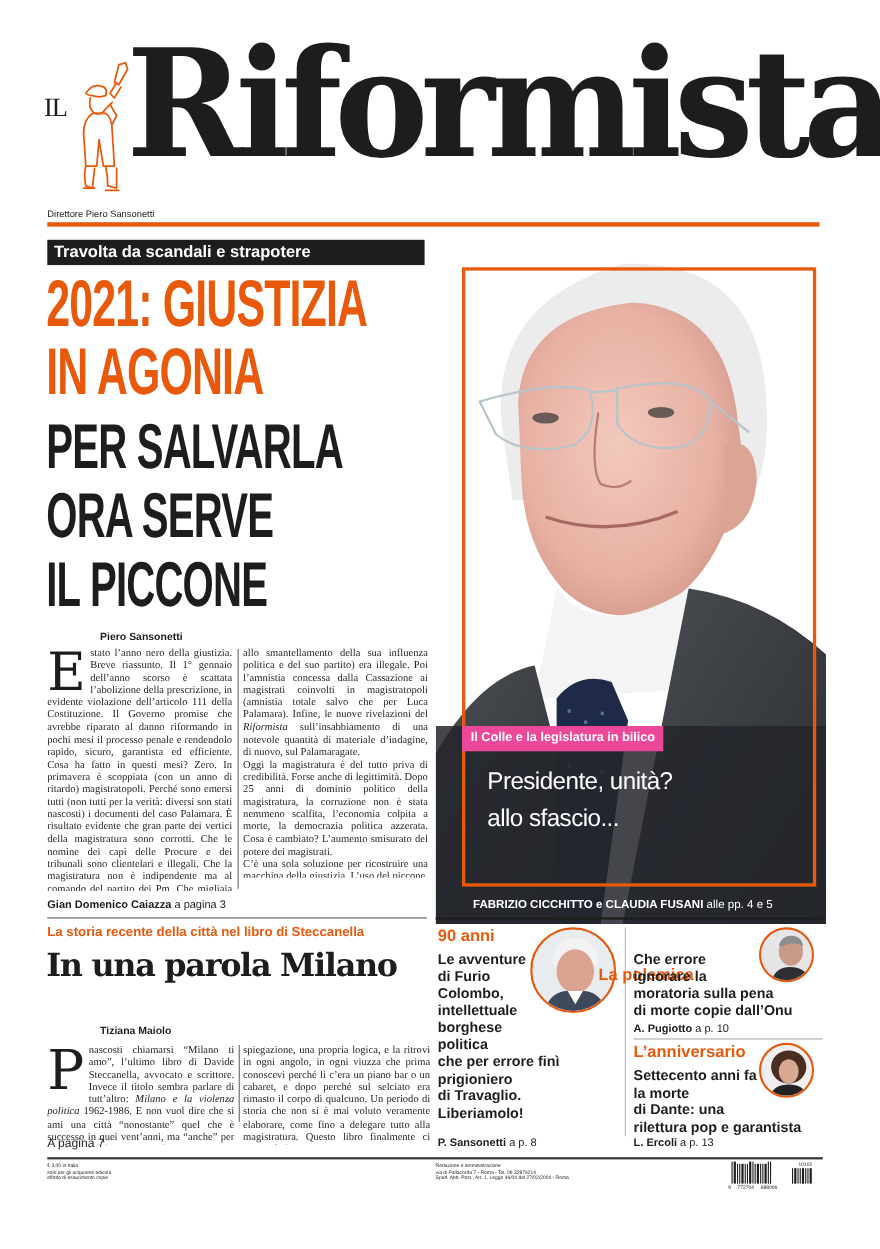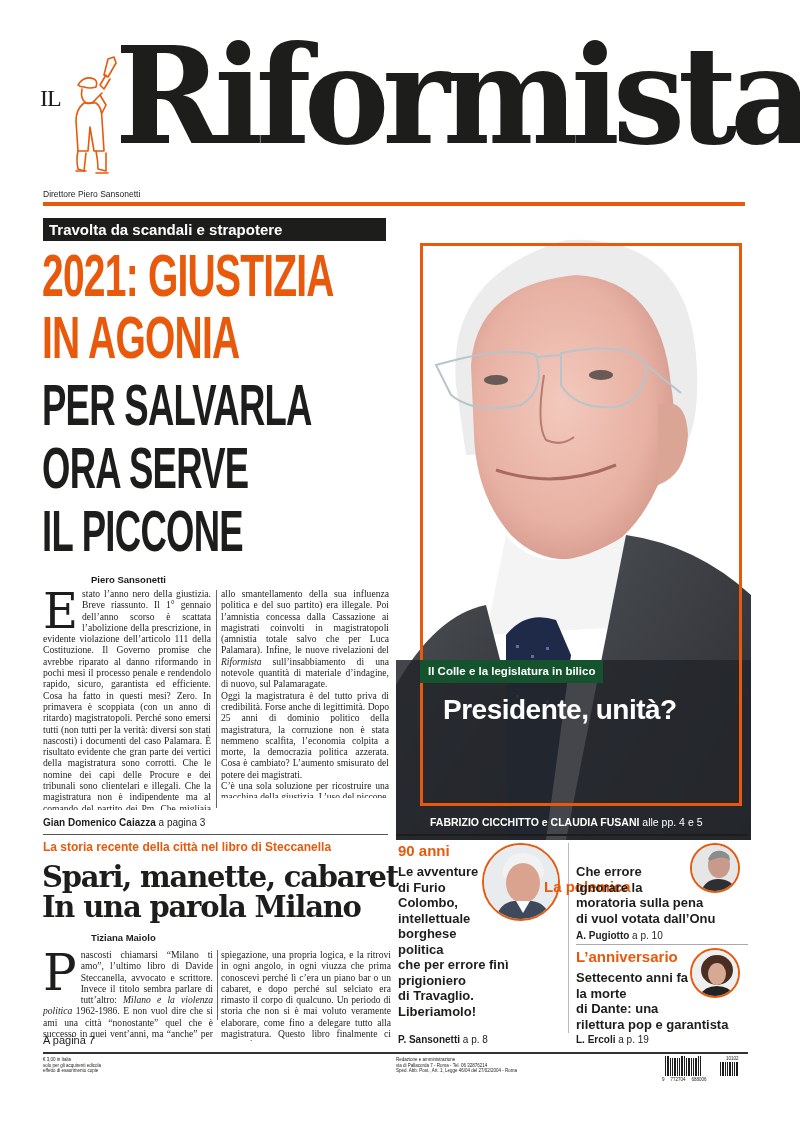--- a/index.html
+++ b/index.html
@@ -36,22 +36,22 @@
 
   .ref-line { font-size: 10px; }
   .ref-line b { font-weight: bold; }
 
   .hr-grey { height: 1px; background: #555; }
 
   
   .photo-wrap { left: 396px; top: 215px; width: 355px; height: 625px; overflow: hidden; }
   .photo-frame { left: 420px; top: 243px; width: 322px; height: 563px; border: 3px solid #e8590c; }
 
-  .sub-kicker { left: 420px; top: 660px; height: 23px; background: #14532d; color: #fff; font-weight: bold; font-size: 11.5px; padding: 0 8px; line-height: 23px; }
-  .photo-headline { left: 443px; top: 693px; color: #fff; font-weight: bold; font-size: 28px; line-height: 34px; letter-spacing: -0.5px; }
+  .sub-kicker { left: 420px; top: 660px; height: 23px; background: #ec4899; color: #fff; font-weight: bold; font-size: 11.5px; padding: 0 8px; line-height: 23px; }
+  .photo-headline { left: 443px; top: 693px; color: #fff; font-weight: normal; font-size: 22px; line-height: 34px; letter-spacing: -0.5px; }
   .photo-credit { left: 430px; top: 816px; color: #fff; font-weight: bold; font-size: 10.5px; }
 
   
   .story-kicker { left: 43px; top: 840px; color: #e8590c; font-weight: bold; font-size: 12px; }
   .story-title { left: 42px; top: 862px; font-family: "DejaVu Serif", serif; font-weight: bold; font-size: 29px; line-height: 30px; letter-spacing: -1.2px; color: #1d1d1b; }
 
   
   .side-kicker { color: #e8590c; font-weight: bold; font-size: 15px; }
   .side-text { font-weight: bold; font-size: 13px; line-height: 15.5px; color: #1d1d1b; }
   .avatar { border-radius: 50%; border: 2px solid #e8590c; overflow: hidden; background: #d8d8d8; }
@@ -139,20 +139,21 @@
     </g>
 
     <rect x="0" y="445" width="355" height="180" fill="#23262b" opacity="0.85"></rect>
   </svg>
 </div>
 <div class="abs photo-frame"></div>
 
 <div class="abs sub-kicker">Il Colle e la legislatura in bilico</div>
 <div class="abs photo-headline">
   <div>Presidente, unità?</div>
+  <div>allo sfascio...</div>
 </div>
 <div class="abs photo-credit">
   <span>FABRIZIO CICCHITTO e CLAUDIA FUSANI</span>
   <span style="font-weight:normal">alle pp. 4 e 5</span>
 </div>
 
 <div class="abs kicker">Travolta da scandali e strapotere</div>
 
 <div class="abs hl hl-orange" style="top:246px;font-size:50px;transform:scaleX(0.78) scaleY(1.2);">2021: GIUSTIZIA</div>
 <div class="abs hl hl-orange" style="top:308px;font-size:50px;transform:scaleX(0.78) scaleY(1.2);">IN AGONIA</div>
@@ -175,21 +176,20 @@
 
 <div class="abs ref-line" style="left:43px;top:817px;">
   <b>Gian Domenico Caiazza</b>
   <span>a pagina 3</span>
 </div>
 <div class="abs hr-grey" style="left:43px;top:834px;width:345px;"></div>
 <div class="abs hr-grey" style="left:396px;top:834px;width:352px;background:#1d1d1b;height:2px;"></div>
 
 <div class="abs story-kicker">La storia recente della città nel libro di Steccanella</div>
 <div class="abs story-title">
-  <div>Spari, manette, cabaret</div>
   <div>In una parola Milano</div>
 </div>
 <div class="abs byline-small" style="left:43px;top:932px;">Tiziana Maiolo</div>
 
 <div class="abs body-serif" style="left:43px;top:949px;width:170px;height:92px;overflow:hidden;">
   <span class="dropcap" style="font-size:50px;line-height:44px;">P</span>
   <span>nascosti chiamarsi “Milano ti amo”, l’ultimo libro di Davide Steccanella, avvocato e scrittore. Invece il titolo sembra parlare di tutt’altro: </span><i>Milano e la violenza politica</i><span> 1962-1986. E non vuol dire che si ami una città “nonostante” quel che è successo in quei vent’anni, ma “anche” per quello. Perché ogni evento ha una sua</span>
 </div>
 <div class="abs col-divider" style="left:217px;top:950px;height:70px;"></div>
 <div class="abs body-serif" style="left:221px;top:949px;width:170px;height:92px;overflow:hidden;">spiegazione, una propria logica, e la ritrovi in ogni angolo, in ogni viuzza che prima conoscevi perché lì c’era un piano bar o un cabaret, e dopo perché sul selciato era rimasto il corpo di qualcuno. Un periodo di storia che non si è mai voluto veramente elaborare, come fino a delegare tutto alla magistratura. Questo libro finalmente ci aiuta a farlo.</div>
@@ -230,21 +230,21 @@
     <rect width="50" height="50" fill="#e6e6e6"></rect>
     <ellipse cx="27" cy="20" rx="11" ry="13" fill="#c79a8a"></ellipse>
     <path d="M16 14 Q20 4 30 6 Q38 8 38 16 L36 14 Q28 10 18 16 Z" fill="#8c8c8c"></path>
     <path d="M8 50 Q12 34 26 34 Q42 34 46 50 Z" fill="#2d2f33"></path>
   </svg>
 </div>
 <div class="abs side-text" style="left:576px;top:864px;width:170px;">
   <div>Che errore</div>
   <div>ignorare la</div>
   <div>moratoria sulla pena</div>
-  <div>di vuol votata dall’Onu</div>
+  <div>di morte copie dall’Onu</div>
 </div>
 <div class="abs ref-line" style="left:576px;top:930px;">
   <b>A. Pugiotto</b>
   <span>a p. 10</span>
 </div>
 <div class="abs hr-grey" style="left:576px;top:944px;width:172px;background:#aaa;"></div>
 
 <div class="abs side-kicker" style="left:576px;top:948px;">L’anniversario</div>
 <div class="abs avatar" style="left:690px;top:948px;width:50px;height:50px;">
   <svg width="50" height="50" viewBox="0 0 50 50">
@@ -255,21 +255,21 @@
   </svg>
 </div>
 <div class="abs side-text" style="left:576px;top:970px;width:170px;">
   <div>Settecento anni fa</div>
   <div>la morte</div>
   <div>di Dante: una</div>
   <div>rilettura pop e garantista</div>
 </div>
 <div class="abs ref-line" style="left:576px;top:1034px;">
   <b>L. Ercoli</b>
-  <span>a p. 19</span>
+  <span>a p. 13</span>
 </div>
 
 <div class="abs footer-rule"></div>
 <div class="abs tiny" style="left:43px;top:1057px;">
   <div>€ 3,00 in Italia</div>
   <div>solo per gli acquirenti edicola</div>
   <div>effetto di esaurimento copie</div>
 </div>
 <div class="abs tiny" style="left:396px;top:1057px;">
   <div>Redazione e amministrazione</div>

